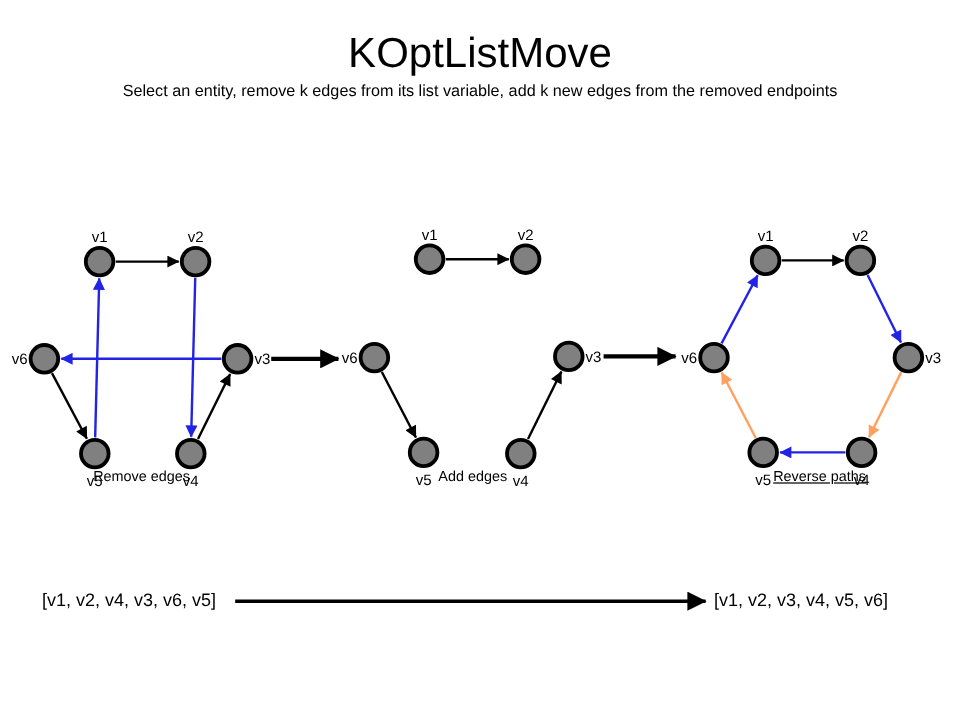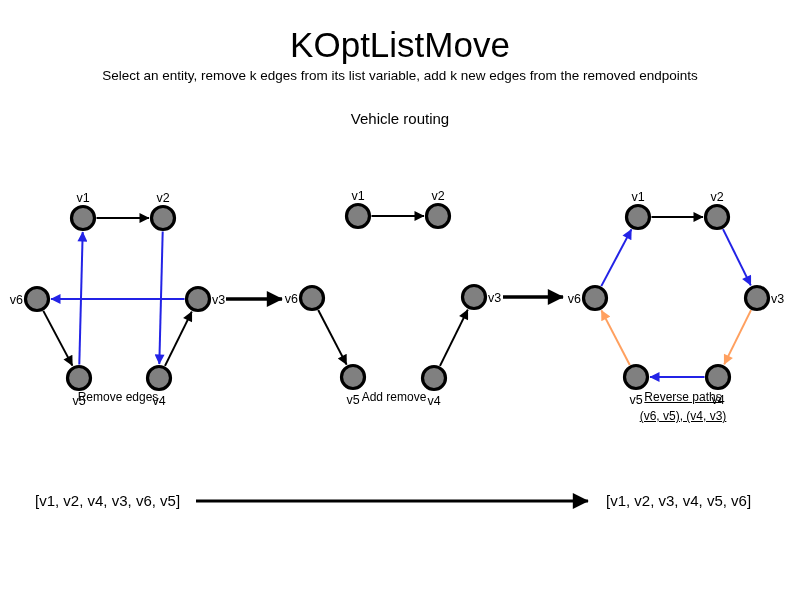--- a/index.html
+++ b/index.html
@@ -5,32 +5,31 @@
   html,body{margin:0;padding:0;background:#fff;}
   .page{position:relative;width:800px;height:600px;background:#ffffff;overflow:hidden;
         font-family:"Liberation Sans",sans-serif;color:#000;}
   .abs{position:absolute;}
   .title{top:26px;left:0;width:800px;text-align:center;font-size:35px;line-height:38px;}
   .subtitle{top:67px;left:0;width:800px;text-align:center;font-size:13.5px;line-height:17px;}
   .context{top:110px;left:0;width:800px;text-align:center;font-size:15px;line-height:18px;}
   .caption{top:388px;text-align:center;font-size:12px;line-height:19px;transform:translateX(-50%);white-space:nowrap;}
   .cap-1{left:118px;} .cap-2{left:394px;} .cap-3{left:683px;text-decoration:underline;}
   .list{top:492px;font-size:15px;line-height:18px;white-space:nowrap;}
-  .list-before{left:35px;text-align:center;} .list-after{left:595px;margin-left:11px;}
+  .list-before{left:35px;text-align:center;} .list-after{left:595px;}
   #diagram-svg{position:absolute;top:0;left:0;}
   #diagram-svg text{font-family:"Liberation Sans",sans-serif;font-size:12.5px;fill:#000;}
 </style>
 </head>
 <body>
 
 <div class="page">
 
   <div class="abs subtitle">Select an entity, remove k edges from its list variable, add k new edges from the removed endpoints</div>
   <div class="abs title">KOptListMove</div>
-  <div class="abs context">Vehicle routing</div>
 
   <svg id="diagram-svg" width="800" height="600" viewBox="0 0 800 600">
       <defs>
         <marker id="arr-black" viewBox="0 0 10 10" refX="9.5" refY="5" markerUnits="userSpaceOnUse" markerWidth="12" markerHeight="10" orient="auto">
           <path d="M0,0 L10,5 L0,10 Z" fill="#000000"></path>
         </marker>
         <marker id="arr-blue" viewBox="0 0 10 10" refX="9.5" refY="5" markerUnits="userSpaceOnUse" markerWidth="12" markerHeight="10" orient="auto">
           <path d="M0,0 L10,5 L0,10 Z" fill="#2323e6"></path>
         </marker>
         <marker id="arr-orange" viewBox="0 0 10 10" refX="9.5" refY="5" markerUnits="userSpaceOnUse" markerWidth="12" markerHeight="10" orient="auto">
@@ -99,23 +98,22 @@
       </g>
       <line x1="226" y1="299" x2="282" y2="299" stroke="#000000" stroke-width="3.5" marker-end="url(#arr-big)"></line>
       <line x1="503" y1="297" x2="563" y2="297" stroke="#000000" stroke-width="3.5" marker-end="url(#arr-big)"></line>
       <line x1="196" y1="501" x2="588" y2="501" stroke="#000000" stroke-width="3" marker-end="url(#arr-big)"></line>
     </svg>
 
   <div class="abs caption cap-1">
     <div>Remove edges</div>
   </div>
   <div class="abs caption cap-2">
-    <div>Add remove</div>
+    <div>Add edges</div>
   </div>
   <div class="abs caption cap-3">
     <div>Reverse paths</div>
-    <div>(v6, v5), (v4, v3)</div>
   </div>
 
   <div class="abs list list-before">[v1, v2, v4, v3, v6, v5]</div>
   <div class="abs list list-after">[v1, v2, v3, v4, v5, v6]</div>
 
 </div>
 
 </body></html>

